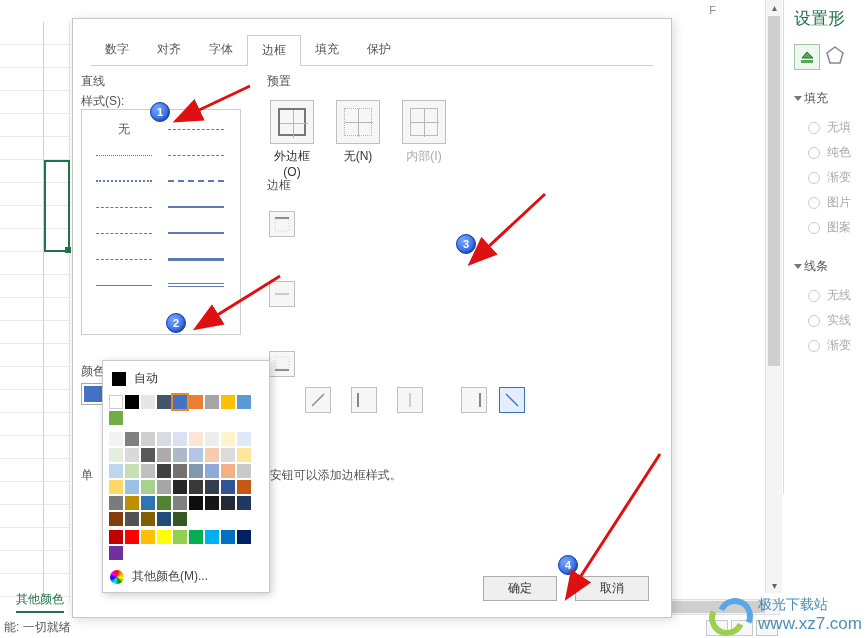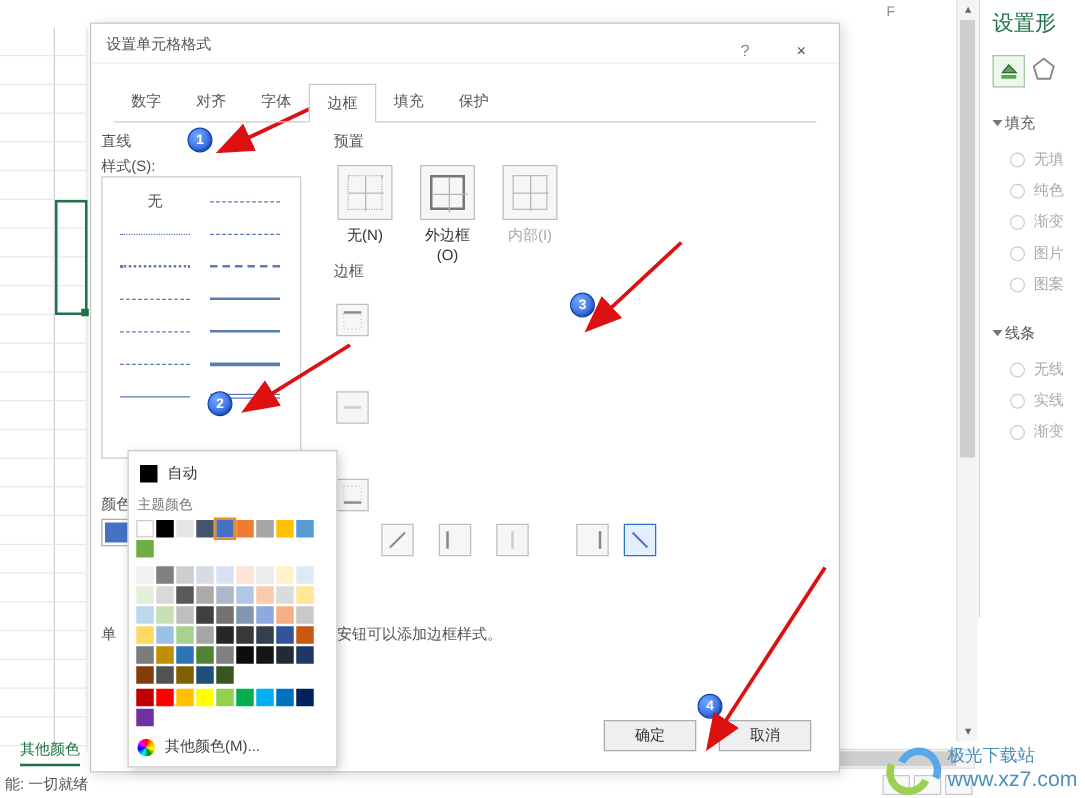--- a/index.html
+++ b/index.html
@@ -247,25 +247,20 @@
         <span>实线</span>
       </div>
     <div class="radio-row">
         <span class="radio-dot"></span>
         <span>渐变</span>
       </div>
   </div>
 </div>
 
 <div class="dialog">
-  <div class="dlg-title">
-    <span>设置单元格格式</span>
-    <span class="dlg-help">?</span>
-    <span class="dlg-close">×</span>
-  </div>
   <div class="tab-strip">
     <div class="tab">数字</div>
     <div class="tab">对齐</div>
     <div class="tab">字体</div>
     <div class="tab active">边框</div>
     <div class="tab">填充</div>
     <div class="tab">保护</div>
   </div>
   <div class="tab-under"></div>
 
@@ -326,32 +321,32 @@
           <div class="dd-caret"></div>
         </div>
     </div>
 
     <div class="preset-area">
       <div class="label-h">预置</div>
       <div class="preset-btns">
         <div class="pbtn">
             <div class="box">
               <div class="minigrid">
+                <div class="mg-in mg-out mg-cross" style="border-color:#777"></div>
+              </div>
+            </div>
+            <div>外边框(O)</div>
+          </div>
+        <div class="pbtn">
+            <div class="box">
+              <div class="minigrid">
                 <div class="mg-in dotted mg-cross"></div>
               </div>
             </div>
             <div>无(N)</div>
-          </div>
-        <div class="pbtn">
-            <div class="box">
-              <div class="minigrid">
-                <div class="mg-in mg-out mg-cross" style="border-color:#777"></div>
-              </div>
-            </div>
-            <div>外边框(O)</div>
           </div>
         <div class="pbtn">
             <div class="box">
               <div class="minigrid">
                 <div class="mg-in dotted mg-cross" style="border-style:solid;border-color:#bbb"></div>
               </div>
             </div>
             <div style="color:#aaa">内部(I)</div>
           </div>
       </div>
@@ -417,21 +412,20 @@
     <button class="btn">确定</button>
     <button class="btn">取消</button>
   </div>
 </div>
 
 <div class="color-popup">
   <div class="cp-auto">
       <div class="sw"></div>
       <span>自动</span>
     </div>
-  <div class="cp-hdr">主题颜色</div>
   <div class="cp-grid" id="theme-row1">
       <span style="background: rgb(255, 255, 255); border: 1px solid rgb(204, 204, 204);"></span>
       <span style="background: rgb(0, 0, 0); border: none;"></span>
       <span style="background: rgb(231, 230, 230); border: none;"></span>
       <span style="background: rgb(68, 84, 106); border: none;"></span>
       <span class="cp-selcell" style="background: rgb(68, 114, 196); border: none;"></span>
       <span style="background: rgb(237, 125, 49); border: none;"></span>
       <span style="background: rgb(165, 165, 165); border: none;"></span>
       <span style="background: rgb(255, 192, 0); border: none;"></span>
       <span style="background: rgb(91, 155, 213); border: none;"></span>

